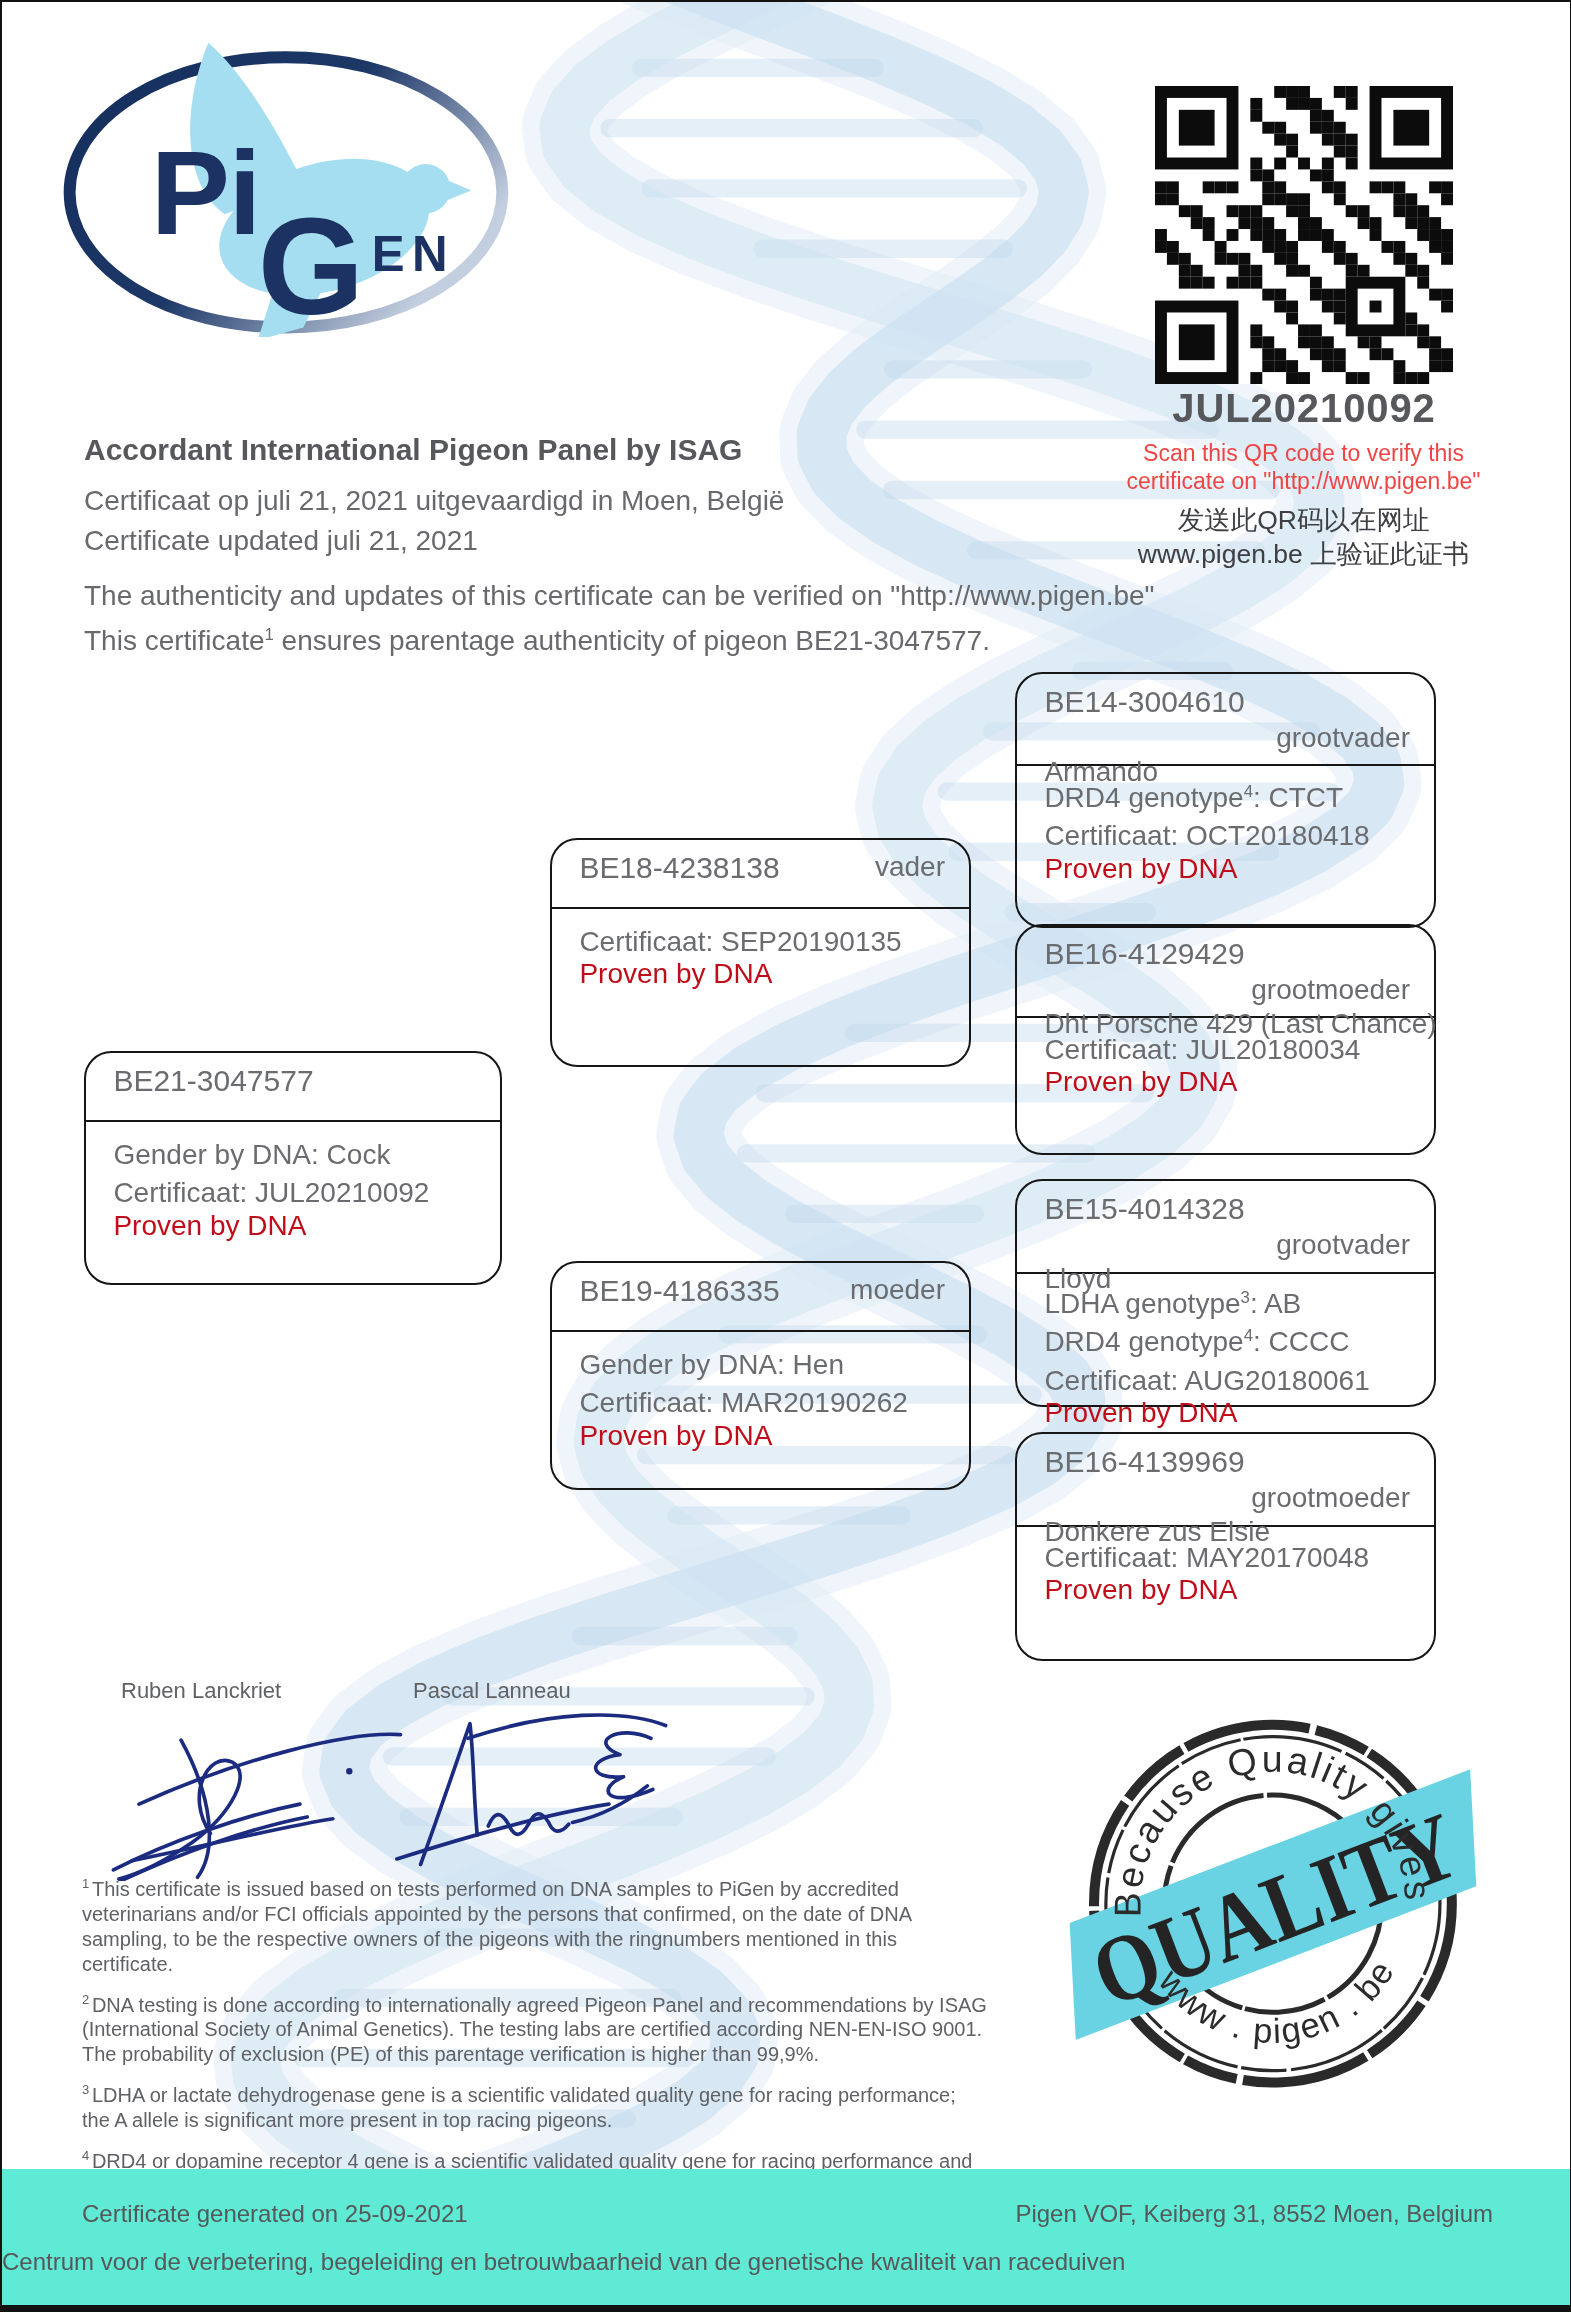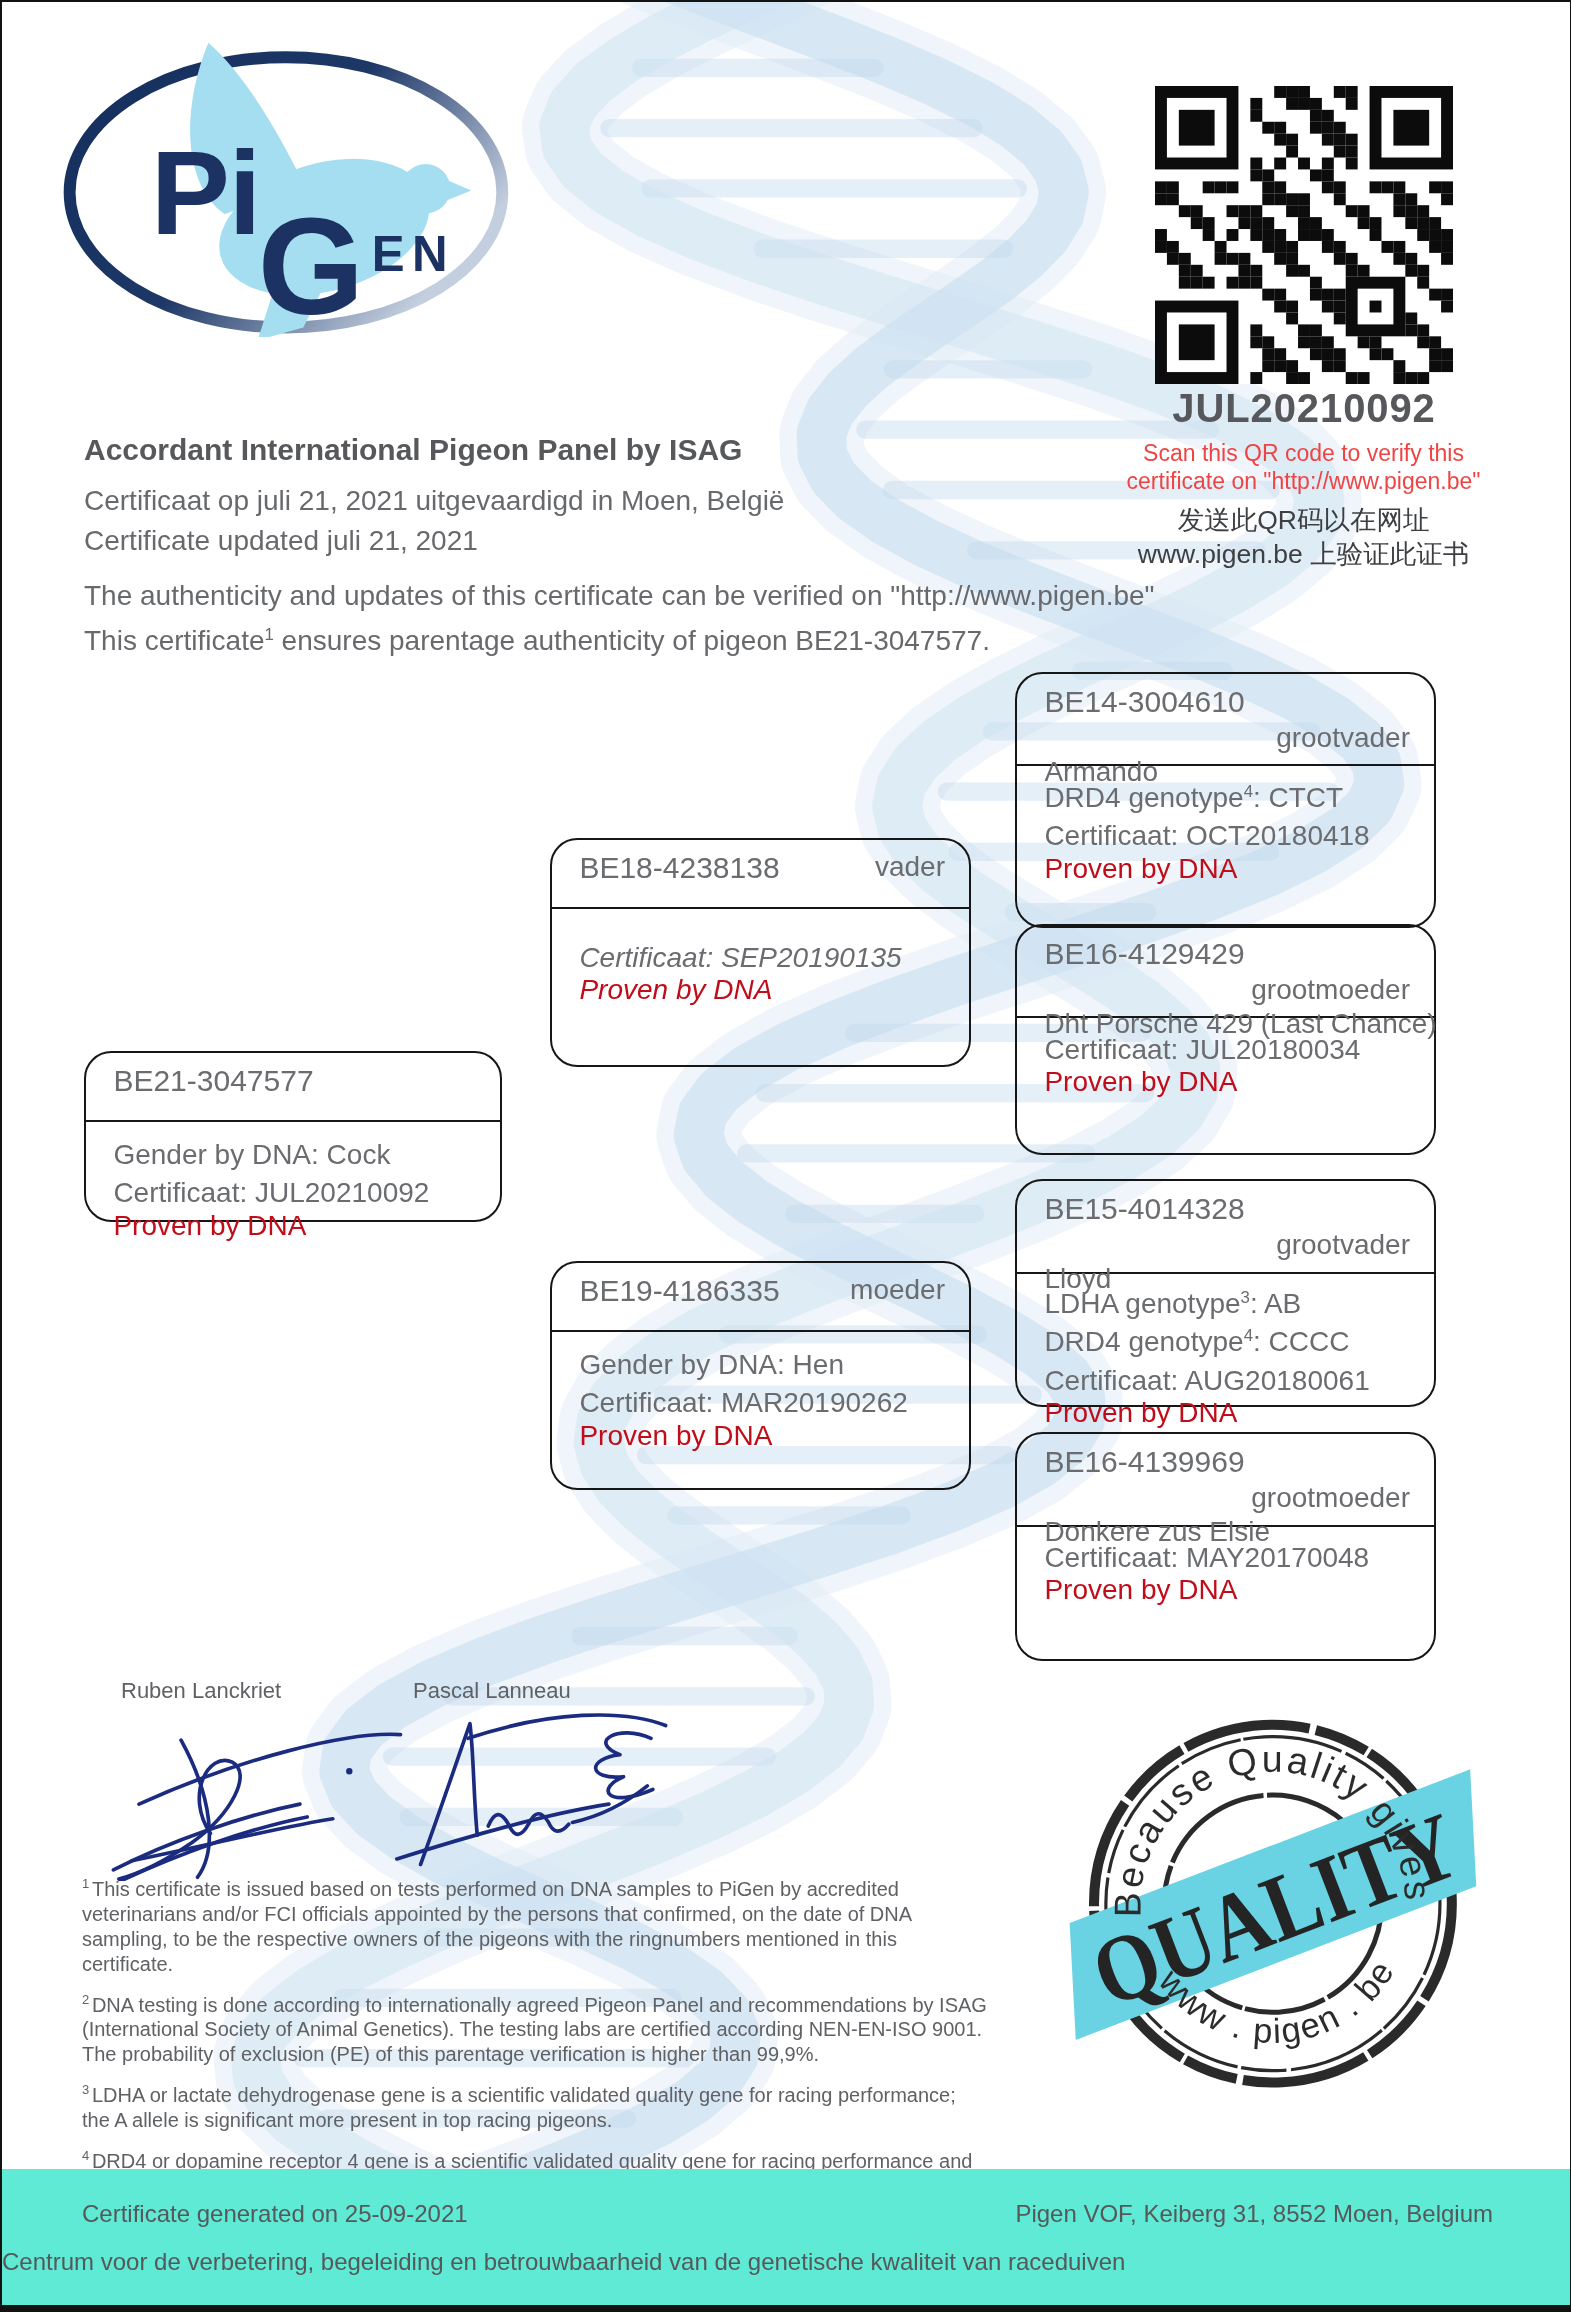--- a/index.html
+++ b/index.html
@@ -337,37 +337,37 @@
   <div class="abs subtitle">Accordant International Pigeon Panel by ISAG</div>
   <div class="abs issueblock">
     <div>Certificaat op juli 21, 2021 uitgevaardigd in Moen, België</div>
     <div>Certificate updated juli 21, 2021</div>
   </div>
   <div class="abs verifyblock">
     <div>The authenticity and updates of this certificate can be verified on "http://www.pigen.be"</div>
     <div><span>This certificate</span><sup>1</sup><span> ensures parentage authenticity of pigeon BE21-3047577.</span></div>
   </div>
 
-  <div class="pbox" style="left:82px;top:1049px;width:418px;height:171px;">
+  <div class="pbox" style="left:82px;top:1049px;width:418px;height:234px;">
     <div class="hdr" style="height:69px;">
       <span>BE21-3047577</span>
     </div>
     <div class="body" style="top:80px;">
       <div class="bline"><span>Gender by DNA: Cock</span><sup></sup><span></span></div>
       <div class="bline"><span>Certificaat: JUL20210092</span><sup></sup><span></span></div>
       <div class="bline red">Proven by DNA</div>
     </div>
   </div>
 
   <div class="pbox" style="left:548px;top:836px;width:421px;height:229px;">
     <div class="hdr" style="height:69px;">
       <span class="relation">vader</span>
       <span>BE18-4238138</span>
     </div>
-    <div class="body" style="top:96px;font-style:italic;">
+    <div class="body" style="top:80px;">
       <div class="bline"><span>Certificaat: SEP20190135</span><sup></sup><span></span></div>
       <div class="bline red">Proven by DNA</div>
     </div>
   </div>
 
   <div class="pbox" style="left:548px;top:1259px;width:421px;height:229px;">
     <div class="hdr" style="height:69px;">
       <span class="relation">moeder</span>
       <span>BE19-4186335</span>
     </div>

